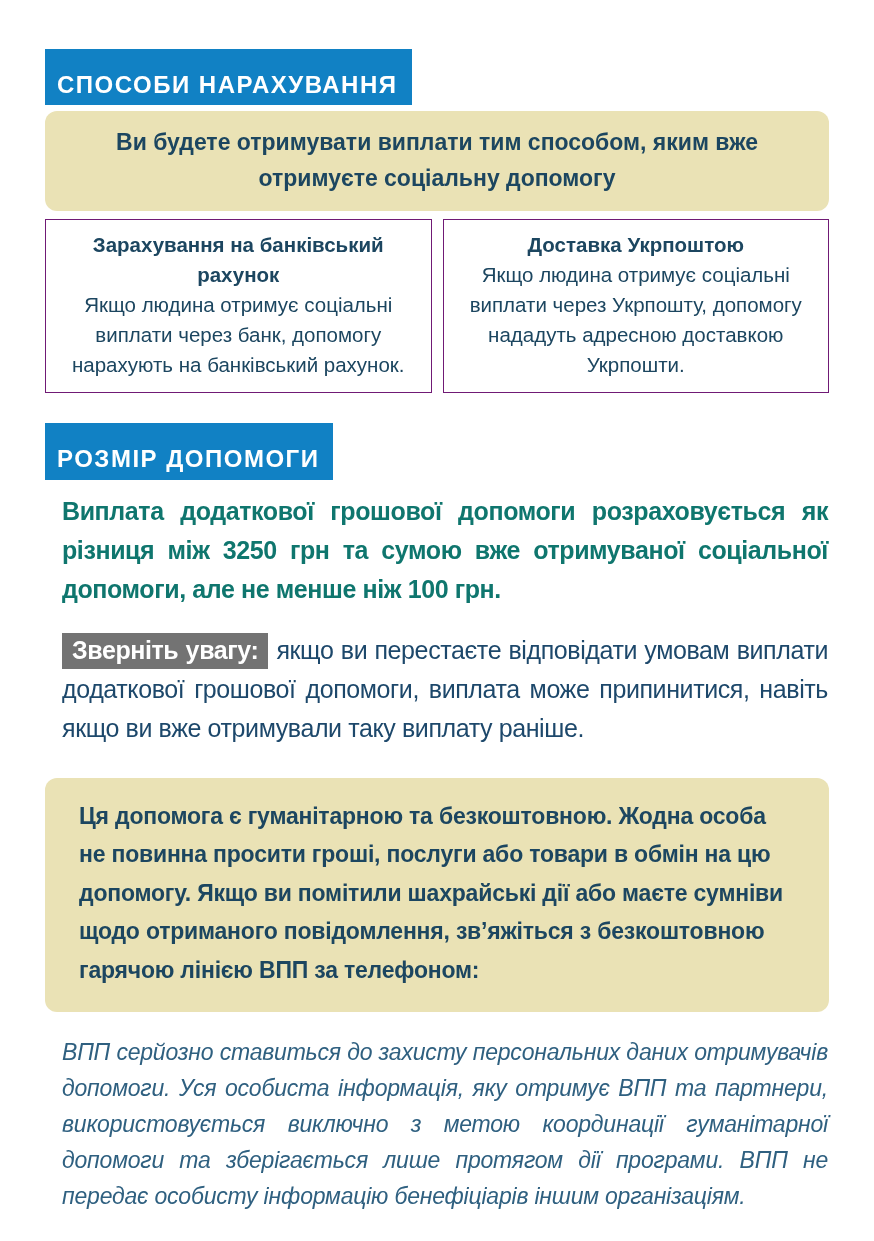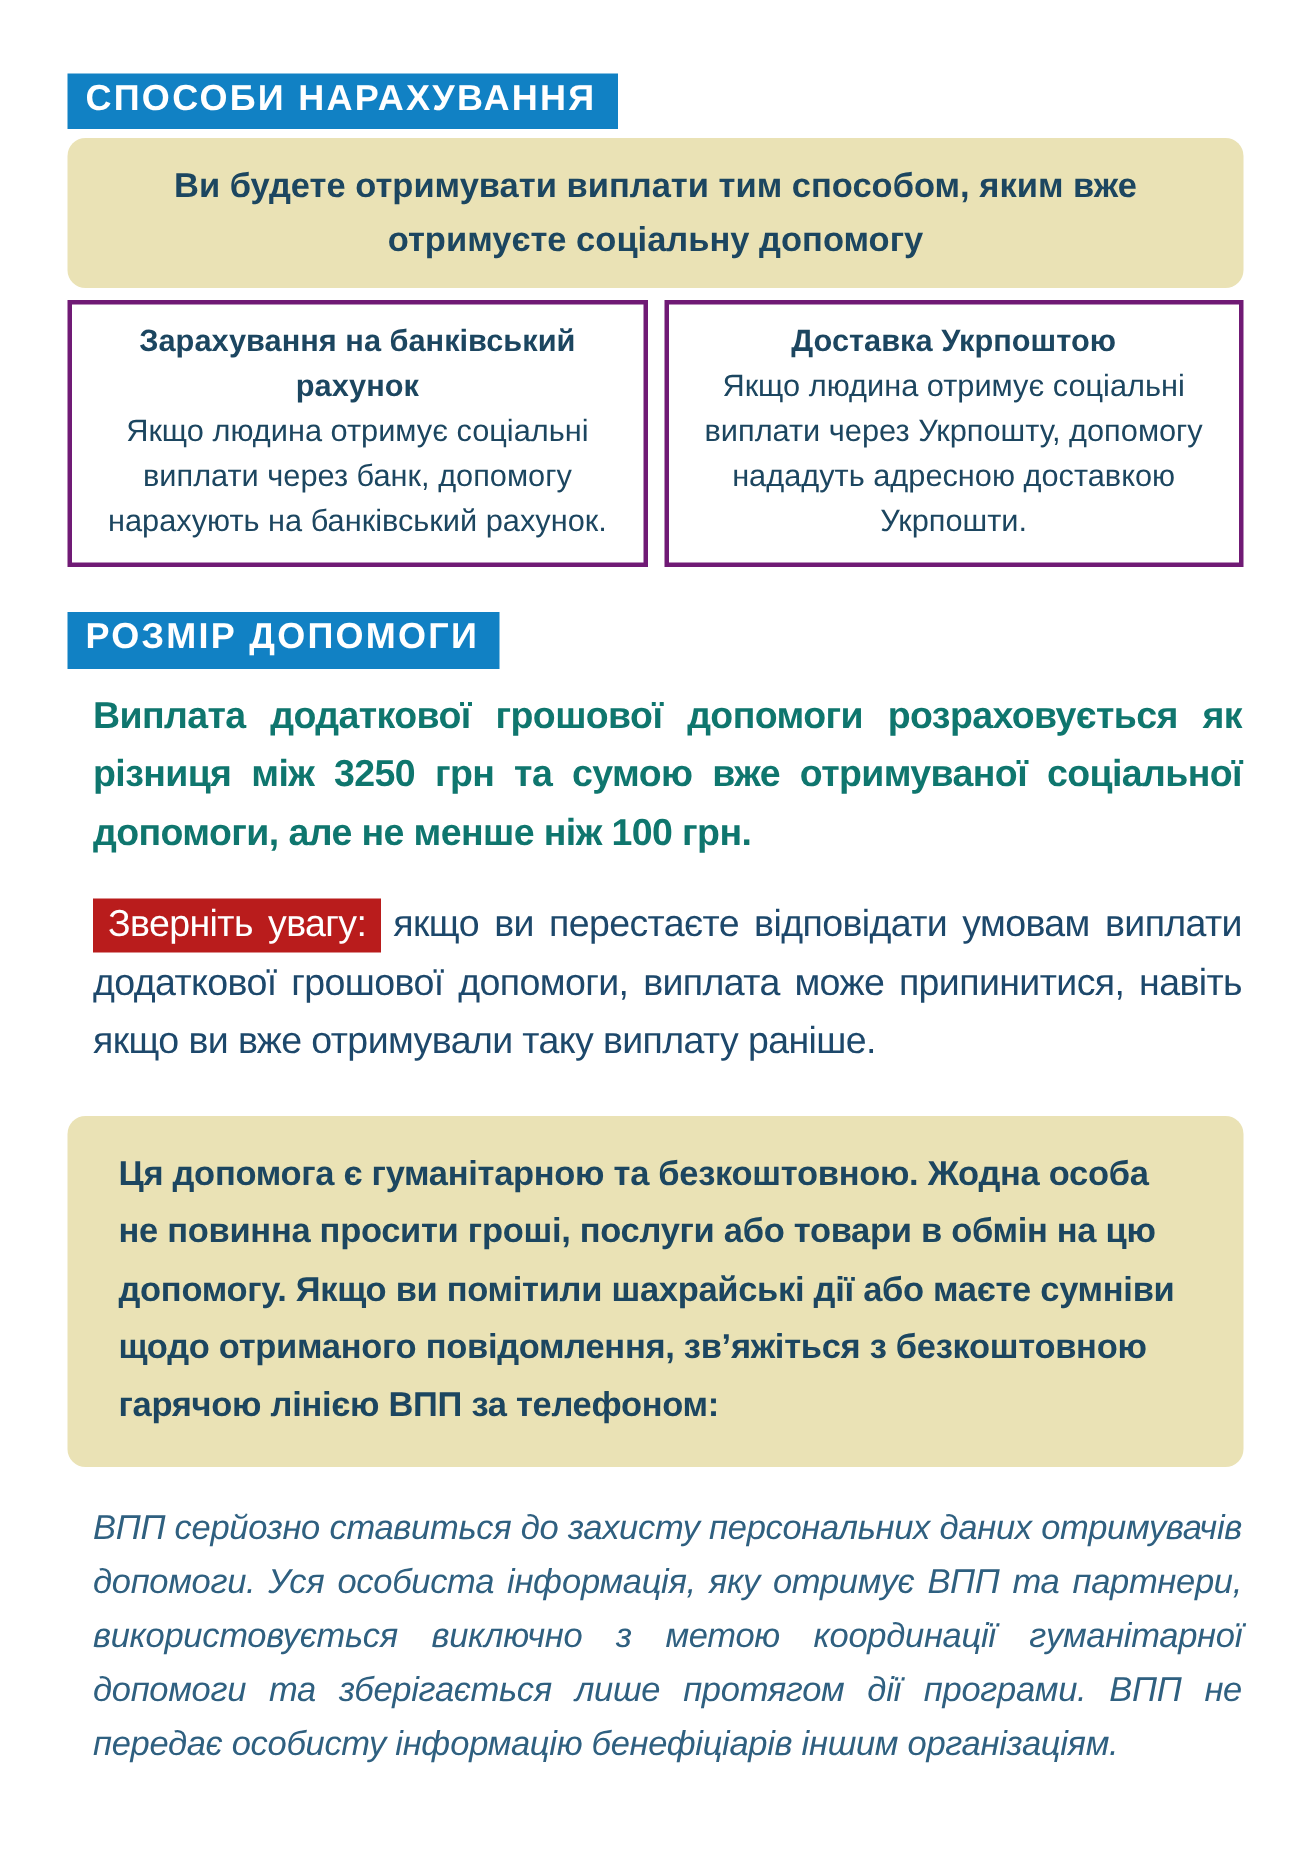--- a/index.html
+++ b/index.html
@@ -18,21 +18,21 @@
     top:0;
     width:784px;
   }
   .band{
     display:inline-block;
     background:#1181C4;
     color:#ffffff;
     font-weight:bold;
     font-size:24px;
     letter-spacing:1.5px;
-    padding:4px 14px 7px 12px;
+    padding:23px 14px 7px 12px;
     line-height:1.1;
     text-align:center;
   }
   .band-1{margin-top:49px;}
   .band-2{margin-top:30px;}
   .beige-box{
     background:#EAE2B5;
     color:#1C4660;
     border-radius:12px;
   }
@@ -44,21 +44,21 @@
     font-size:23px;
     line-height:36px;
   }
   .cards{
     display:flex;
     gap:11px;
     margin-top:8px;
   }
   .card{
     flex:1;
-    border:3px solid #701a75;
+    border:1px solid #701a75;
     box-sizing:border-box;
     padding:10px 12px 12px;
     text-align:center;
     color:#1C4660;
     font-size:20.5px;
     line-height:30px;
     background:#ffffff;
   }
   .card-title{font-weight:bold;}
   .indent{margin-left:17px;margin-right:1px;}
@@ -73,23 +73,23 @@
   }
   .attention-p{
     margin-top:22px;
     color:#1D486B;
     font-size:25px;
     line-height:39px;
     letter-spacing:-0.4px;
     text-align:justify;
   }
   .attention-label{
-    background:#b91c1c;
+    background:#737373;
     color:#ffffff;
-    font-weight:normal;
+    font-weight:bold;
     padding:3px 10px 5px;
     margin-right:8px;
     white-space:nowrap;
   }
   .tax-note{
     margin:24px auto 0;
     max-width:672px;
     text-align:center;
     color:#1D486B;
     font-size:24px;

